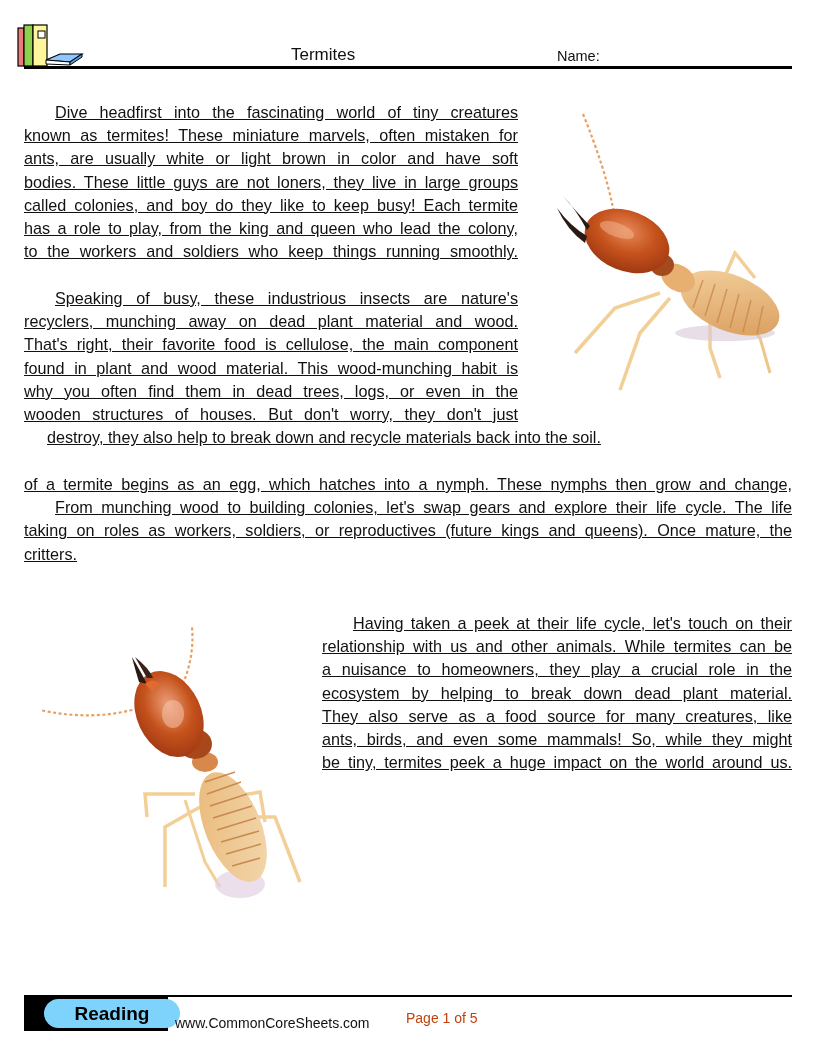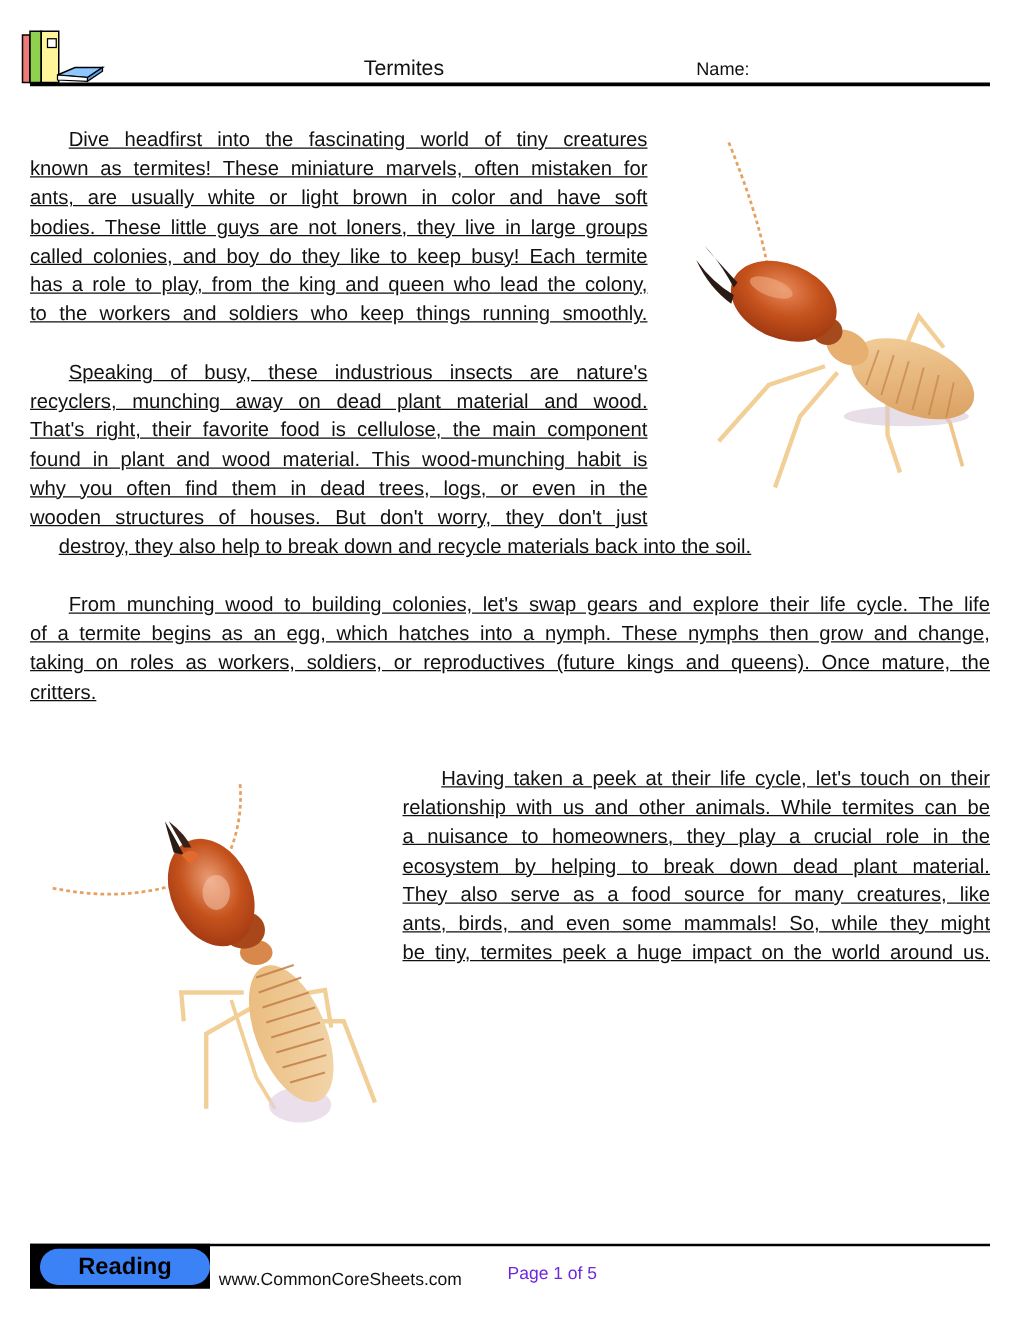--- a/index.html
+++ b/index.html
@@ -26,23 +26,23 @@
     #p4 { left: 322px; top: 612px; width: 470px; }
 
     
     .termite-img { position: absolute; }
     #termite-1 { left: 545px; top: 108px; width: 245px; height: 285px; }
     #termite-2 { left: 35px; top: 622px; width: 280px; height: 280px; }
 
     
     .footer-rule { position: absolute; left: 24px; top: 995px; width: 768px; height: 2px; background: #000; }
     .footer-badge-bg { position: absolute; left: 24px; top: 995px; width: 144px; height: 36px; background: #000; }
-    .footer-badge { position: absolute; left: 32px; top: 999px; width: 136px; height: 29px; background: #3b82f6; border-radius: 15px; display: flex; align-items: center; justify-content: center; font-weight: bold; font-size: 19px; color: #000; }
+    .footer-badge { position: absolute; left: 44px; top: 999px; width: 136px; height: 29px; background: #7dd3fc; border-radius: 15px; display: flex; align-items: center; justify-content: center; font-weight: bold; font-size: 19px; color: #000; }
     .footer-site { position: absolute; left: 175px; top: 1015px; font-size: 14px; color: #111; }
-    .footer-page { position: absolute; left: 406px; top: 1010px; font-size: 14px; color: #6d28d9; }
+    .footer-page { position: absolute; left: 406px; top: 1010px; font-size: 14px; color: #c2410c; }
   </style>
 </head>
 <body>
 
 <div class="header">
   <svg class="books-logo" viewBox="0 0 86 44">
 
     <rect x="2" y="4" width="6" height="38" fill="#f07a7a" stroke="#000" stroke-width="1.2"></rect>
 
     <rect x="8" y="1" width="9" height="41" fill="#8fd14f" stroke="#000" stroke-width="1.2"></rect>
@@ -73,22 +73,22 @@
   <span class="ln j indent">Speaking of busy, these industrious insects are nature's</span>
   <span class="ln j">recyclers, munching away on dead plant material and wood.</span>
   <span class="ln j">That's right, their favorite food is cellulose, the main component</span>
   <span class="ln j">found in plant and wood material. This wood-munching habit is</span>
   <span class="ln j">why you often find them in dead trees, logs, or even in the</span>
   <span class="ln j">wooden structures of houses. But don't worry, they don't just</span>
   <span class="ln full">destroy, they also help to break down and recycle materials back into the soil.</span>
 </div>
 
 <div class="para" id="p3">
+  <span class="ln j">of a termite begins as an egg, which hatches into a nymph. These nymphs then grow and change,</span>
   <span class="ln j indent">From munching wood to building colonies, let's swap gears and explore their life cycle. The life</span>
-  <span class="ln j">of a termite begins as an egg, which hatches into a nymph. These nymphs then grow and change,</span>
   <span class="ln j">taking on roles as workers, soldiers, or reproductives (future kings and queens). Once mature, the</span>
   <span class="ln">critters.</span>
 </div>
 
 <div class="para" id="p4">
   <span class="ln j indent">Having taken a peek at their life cycle, let's touch on their</span>
   <span class="ln j">relationship with us and other animals. While termites can be</span>
   <span class="ln j">a nuisance to homeowners, they play a crucial role in the</span>
   <span class="ln j">ecosystem by helping to break down dead plant material.</span>
   <span class="ln j">They also serve as a food source for many creatures, like</span>

